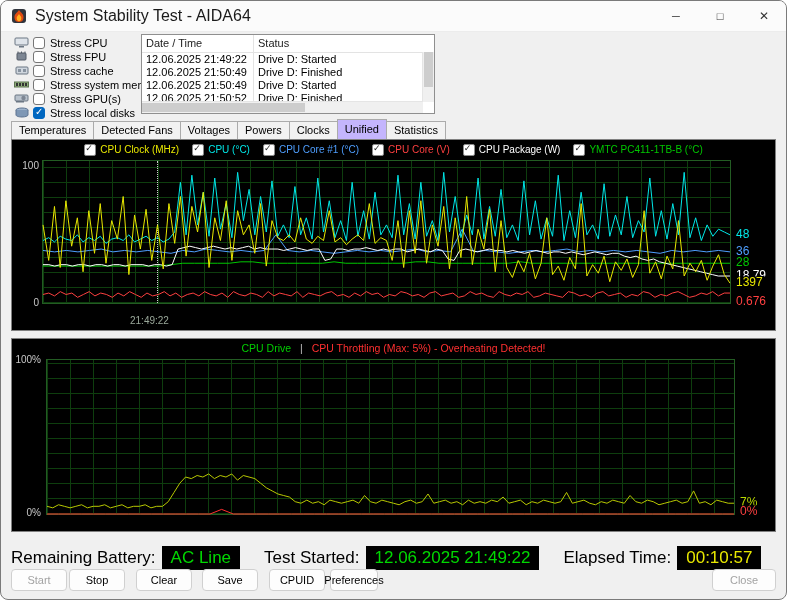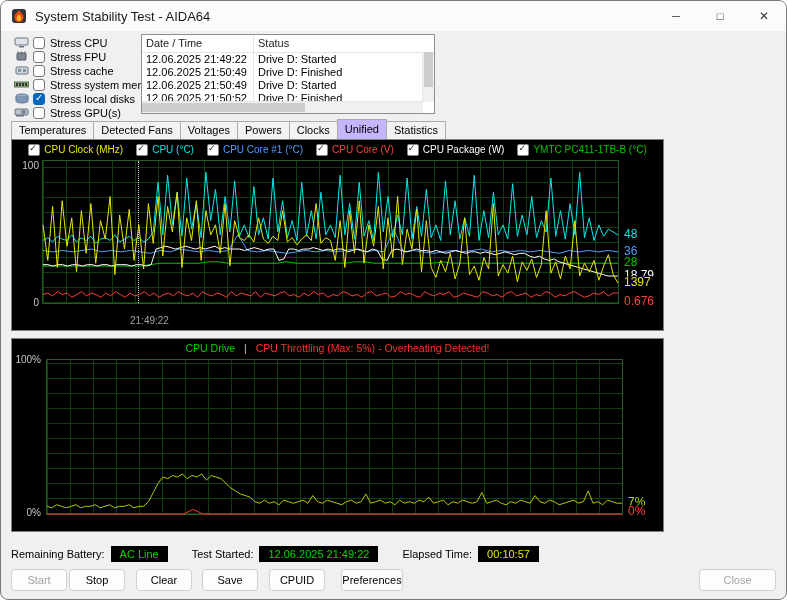--- a/index.html
+++ b/index.html
@@ -2,21 +2,21 @@
 <html><head>
 <meta charset="utf-8">
 <style>
   html,body{margin:0;padding:0;background:#ffffff;}
   body{width:787px;height:600px;position:relative;font-family:"Liberation Sans",sans-serif;font-size:11px;color:#000;overflow:hidden;}
   .window{position:absolute;inset:0;background:#f0f0f0;border:1px solid #7a7a7a;border-radius:8px;overflow:hidden;box-sizing:border-box;}
 
   
   .titlebar{position:absolute;left:0;top:0;right:0;height:30px;background:#fbfbfb;display:flex;align-items:center;border-bottom:1px solid #ececec;}
   .app-icon{width:16px;height:16px;margin:0 8px 0 10px;}
-  .title-text{font-size:13px;color:#1a1a1a;text-align:right;}
+  .title-text{font-size:16px;color:#1a1a1a;text-align:right;}
   .caption-buttons{margin-left:auto;display:flex;height:100%;}
   .cap-btn{width:44px;height:100%;display:flex;align-items:center;justify-content:center;color:#333;font-size:11px;}
   .cap-btn.close{font-size:12px;}
 
   
   .stress-panel{position:absolute;left:12px;top:35px;}
   .stress-row{display:flex;align-items:center;height:13px;margin-bottom:1px;}
   .dev-icon{width:17px;height:12px;display:flex;align-items:center;justify-content:center;}
   .checkbox{width:12px;height:12px;box-sizing:border-box;border:1px solid #767676;border-radius:3px;background:#fff;margin:0 5px 0 3px;position:relative;flex:none;}
   .checkbox.checked{background:#0067c0;border-color:#0067c0;}
@@ -33,21 +33,21 @@
   .log-vthumb{position:absolute;left:1px;right:1px;top:0;height:70%;background:#cdcdcd;}
   .log-hscroll{position:absolute;left:0;right:11px;bottom:0;height:11px;background:#f0f0f0;border-top:1px solid #e5e5e5;}
   .log-hthumb{position:absolute;top:1px;bottom:1px;left:0;width:58%;background:#cdcdcd;}
 
   
   .tabs{position:absolute;left:10px;top:118px;display:flex;align-items:flex-end;}
   .tab{padding:2px 7px 3px 7px;border:1px solid #ababab;background:#f2f2f2;margin-right:-1px;white-space:nowrap;}
   .tab.active{background:#c4b5fd;position:relative;top:0;padding-top:3px;padding-bottom:4px;border-bottom-color:#fff;}
 
   
-  .chart{position:absolute;left:10px;width:653px;background:#000;border:1px solid #808080;box-sizing:border-box;}
+  .chart{position:absolute;left:10px;width:765px;background:#000;border:1px solid #808080;box-sizing:border-box;}
   #chart1{top:138px;height:192px;}
   #chart2{top:337px;height:194px;}
   .legend{position:absolute;left:0;right:0;top:2px;height:15px;display:flex;justify-content:center;align-items:center;gap:13px;font-size:10px;}
   .legend-item{display:flex;align-items:center;gap:4px;white-space:nowrap;}
   .mini-check{width:10px;height:10px;background:#fff;border:1px solid #8a8a8a;border-radius:2px;position:relative;flex:none;}
   .mini-check::after{content:"✓";position:absolute;left:0px;top:-2px;color:#222;font-size:9px;}
   .plot{position:absolute;background:#000;border:1px solid #235c23;
     background-image:
       repeating-linear-gradient(90deg, #0e3e0e 0 1px, transparent 1px 23px),
       repeating-linear-gradient(0deg, #0e3e0e 0 1px, transparent 1px 15px);}
@@ -59,34 +59,34 @@
   #chart1 .ylab.top{left:1px;top:20px;}
   #chart1 .ylab.bottom{left:1px;bottom:22px;}
   #chart2 .ylab.top{left:3px;top:15px;}
   #chart2 .ylab.bottom{left:3px;bottom:13px;}
   .time-label{position:absolute;left:118px;bottom:4px;font-size:10px;color:#9aa89a;}
   .value-badge{position:absolute;left:100%;margin-left:3px;transform:translateY(-55%);background:#000;padding:0 3px;font-size:12px;line-height:12px;white-space:nowrap;}
   .chart2-title{position:absolute;left:0;right:0;top:3px;text-align:center;font-size:10.5px;white-space:nowrap;}
   .chart2-title span{margin:0 3px;}
 
   
-  .statusrow{position:absolute;left:10px;top:545px;display:flex;align-items:center;font-size:11px;}
+  .statusrow{position:absolute;left:10px;top:545px;display:flex;align-items:center;font-size:17px;}
   .status-label{margin-right:6px;white-space:nowrap;}
   .status-box{background:#000;padding:2px 9px;white-space:nowrap;margin-right:24px;}
 
   
   .btnrow{position:absolute;left:10px;right:10px;top:568px;display:flex;align-items:center;}
   .btn{width:56px;height:22px;background:#fdfdfd;border:1px solid #d0d0d0;border-radius:4px;display:flex;align-items:center;justify-content:center;box-sizing:border-box;white-space:nowrap;}
   .btn.disabled{color:#a3a3a3;}
   #btn-stop{margin-left:2px;}
   #btn-clear{margin-left:11px;}
   #btn-save{margin-left:10px;}
   #btn-cpuid{margin-left:11px;}
-  #btn-preferences{margin-left:16px;width:62px;}
-  #btn-close{margin-left:auto;width:77px;}
+  #btn-preferences{margin-left:5px;width:48px;}
+  #btn-close{margin-left:auto;width:64px;}
 </style>
 </head>
 <body>
 
 <div class="window">
 
   <div class="titlebar">
     <svg class="app-icon" viewBox="0 0 16 16">
       <rect x="1" y="1" width="14" height="14" rx="3" fill="#30343c"></rect>
       <path d="M8 2 C10 5 13 6 12.5 10 C12.2 13 10.3 14 8 14 C5.7 14 3.8 13 3.5 10 C3 6 6 5 8 2 Z" fill="#e04a10"></path>
@@ -146,38 +146,38 @@
             <rect x="5" y="4" width="2" height="3" fill="#333"></rect>
             <rect x="8" y="4" width="2" height="3" fill="#333"></rect>
             <rect x="11" y="4" width="2" height="3" fill="#333"></rect>
           </svg>
       </span>
       <span class="checkbox"></span>
       <span class="stress-label">Stress system memory</span>
     </div>
     <div class="stress-row">
       <span class="dev-icon">
-        <svg width="14" height="11" viewBox="0 0 14 11">
-            <ellipse cx="7" cy="3" rx="6" ry="2" fill="#9db3cc" stroke="#5d7390"></ellipse>
-            <path d="M1 3v5c0 1.1 2.7 2 6 2s6-.9 6-2V3" fill="#7e97b5" stroke="#5d7390"></path>
-          </svg>
-      </span>
-      <span class="checkbox checked"></span>
-      <span class="stress-label">Stress local disks</span>
-    </div>
-    <div class="stress-row">
-      <span class="dev-icon">
         <svg width="15" height="11" viewBox="0 0 15 11">
             <rect x="1" y="2" width="13" height="6" rx="1" fill="#b9c2cc" stroke="#6b7683"></rect>
             <circle cx="9.5" cy="5" r="2.2" fill="#7d8693"></circle>
             <rect x="2" y="8" width="8" height="1.5" fill="#6b7683"></rect>
           </svg>
       </span>
       <span class="checkbox"></span>
       <span class="stress-label">Stress GPU(s)</span>
+    </div>
+    <div class="stress-row">
+      <span class="dev-icon">
+        <svg width="14" height="11" viewBox="0 0 14 11">
+            <ellipse cx="7" cy="3" rx="6" ry="2" fill="#9db3cc" stroke="#5d7390"></ellipse>
+            <path d="M1 3v5c0 1.1 2.7 2 6 2s6-.9 6-2V3" fill="#7e97b5" stroke="#5d7390"></path>
+          </svg>
+      </span>
+      <span class="checkbox checked"></span>
+      <span class="stress-label">Stress local disks</span>
     </div>
   </div>
 
   <div class="logview">
     <div class="log-header">
       <div class="log-col1">Date / Time</div>
       <div class="log-col2">Status</div>
     </div>
     <div class="log-row">
       <div class="log-col1">12.06.2025 21:49:22</div>

